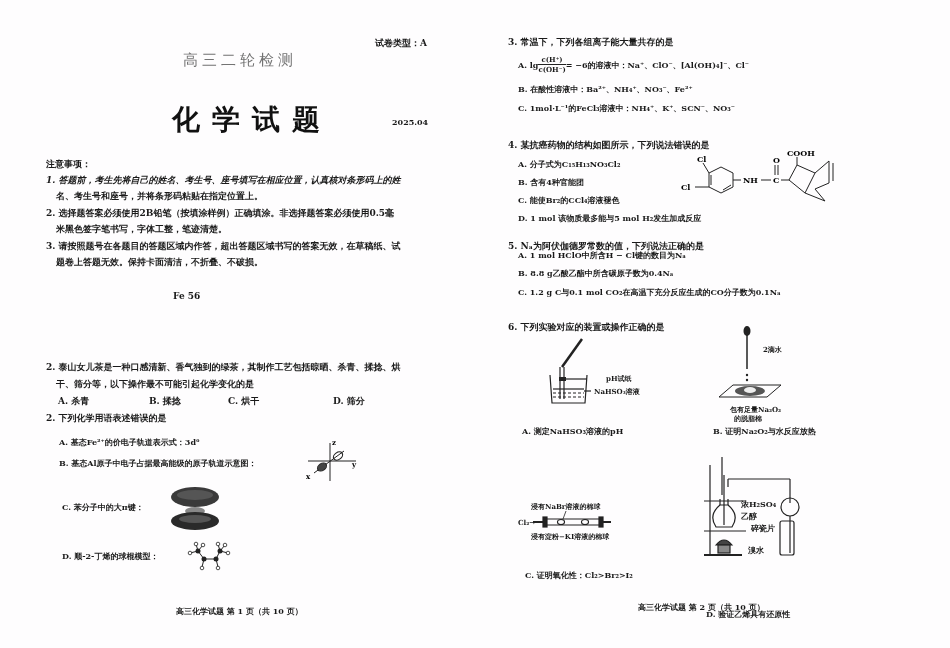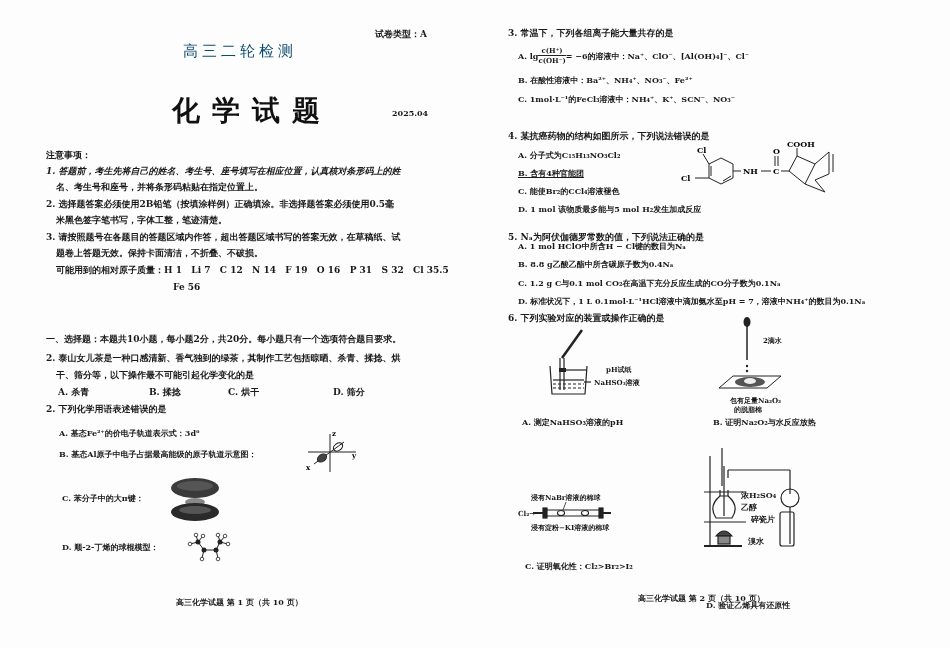--- a/index.html
+++ b/index.html
@@ -1,25 +1,25 @@
 <!DOCTYPE html>
 <html><head>
 <meta charset="utf-8">
 <style>
   * { box-sizing: border-box; margin: 0; padding: 0; }
   html, body { width: 950px; height: 648px; background: #fefdfe; overflow: hidden; }
   body { font-family: "DejaVu Serif", "Liberation Serif", serif; color: #1a1a1a; position: relative; }
-  .page { position: absolute; top: 0; height: 500px; }
+  .page { position: absolute; top: 9px; height: 500px; }
   #page-left { left: 0; width: 475px; }
   #page-right { left: 475px; width: 475px; }
   .abs { position: absolute; white-space: nowrap; }
   .t9 { font-size: 9px; line-height: 11px; font-weight: bold; }
   .t8 { font-size: 8px; line-height: 10px; font-weight: bold; }
   .exam-type { left: 375px; top: 28px; font-size: 9px; font-weight: bold; }
-  .subtitle { left: 183px; top: 42px; font-size: 15px; letter-spacing: 4px; font-weight: normal; color: #0c4a6e; }
+  .subtitle { left: 183px; top: 42px; font-size: 15px; letter-spacing: 4px; font-weight: normal; color: #737373; }
   .title { left: 172px; top: 92px; font-size: 28px; letter-spacing: 12px; font-weight: bold; color: #111; }
   .date { left: 392px; top: 108px; font-size: 8px; font-weight: bold; }
   .notes-head { left: 46px; top: 150px; }
   .frac { display: inline-block; vertical-align: middle; text-align: center; font-size: 7px; line-height: 9px; }
   .frac span { display: block; }
   .frac .num { border-bottom: 1px solid #222; padding: 0 2px; }
   .footer { font-size: 8px; font-weight: bold; }
   svg { position: absolute; overflow: visible; }
 </style>
 </head>
@@ -31,26 +31,22 @@
   <div class="abs title">化学试题</div>
   <div class="abs date">2025.04</div>
 
   <div class="abs t9 notes-head">注意事项：</div>
   <div class="abs t9" style="left:46px;top:166px;font-style:italic;">1. 答题前，考生先将自己的姓名、考生号、座号填写在相应位置，认真核对条形码上的姓</div>
   <div class="abs t9" style="left:56px;top:182px;">名、考生号和座号，并将条形码粘贴在指定位置上。</div>
   <div class="abs t9" style="left:46px;top:199px;">2. 选择题答案必须使用2B铅笔（按填涂样例）正确填涂。非选择题答案必须使用0.5毫</div>
   <div class="abs t9" style="left:56px;top:215px;">米黑色签字笔书写，字体工整，笔迹清楚。</div>
   <div class="abs t9" style="left:46px;top:232px;">3. 请按照题号在各题目的答题区域内作答，超出答题区域书写的答案无效，在草稿纸、试</div>
   <div class="abs t9" style="left:56px;top:248px;">题卷上答题无效。保持卡面清洁，不折叠、不破损。</div>
-  <div class="abs t9" style="left:56px;top:265px;">
-    <span>可能用到的相对原子质量：</span><span style="white-space:pre;">H 1   Li 7   C 12   N 14   F 19   O 16   P 31   S 32   Cl 35.5</span>
-  </div>
   <div class="abs t9" style="left:173px;top:282px;">Fe 56</div>
 
-  <div class="abs t9" style="left:46px;top:334px;">一、选择题：本题共10小题，每小题2分，共20分。每小题只有一个选项符合题目要求。</div>
 
   <div class="abs t9" style="left:46px;top:353px;">2. 泰山女儿茶是一种口感清新、香气独到的绿茶，其制作工艺包括晾晒、杀青、揉捻、烘</div>
   <div class="abs t9" style="left:56px;top:370px;">干、筛分等，以下操作最不可能引起化学变化的是</div>
   <div class="abs t9" style="left:58px;top:387px;">A. 杀青</div>
   <div class="abs t9" style="left:149px;top:387px;">B. 揉捻</div>
   <div class="abs t9" style="left:228px;top:387px;">C. 烘干</div>
   <div class="abs t9" style="left:333px;top:387px;">D. 筛分</div>
 
   <div class="abs t9" style="left:46px;top:404px;">2. 下列化学用语表述错误的是</div>
   <div class="abs t8" style="left:59px;top:428px;">A. 基态Fe²⁺的价电子轨道表示式：3d⁶</div>
@@ -122,21 +118,21 @@
       <span class="num">c(H⁺)</span>
       <span class="den">c(OH⁻)</span>
     </span>
     <span>= −6的溶液中：Na⁺、ClO⁻、[Al(OH)₄]⁻、Cl⁻</span>
   </div>
   <div class="abs t8" style="left:43px;top:75px;">B. 在酸性溶液中：Ba²⁺、NH₄⁺、NO₃⁻、Fe²⁺</div>
   <div class="abs t8" style="left:43px;top:94px;">C. 1mol·L⁻¹的FeCl₃溶液中：NH₄⁺、K⁺、SCN⁻、NO₃⁻</div>
 
   <div class="abs t9" style="left:33px;top:131px;">4. 某抗癌药物的结构如图所示，下列说法错误的是</div>
   <div class="abs t8" style="left:43px;top:150px;">A. 分子式为C₁₅H₁₃NO₃Cl₂</div>
-  <div class="abs t8" style="left:43px;top:168px;text-decoration:underline;">B. 含有4种官能团</div>
+  <div class="abs t8" style="left:43px;top:168px;">B. 含有4种官能团</div>
   <div class="abs t8" style="left:43px;top:186px;">C. 能使Br₂的CCl₄溶液褪色</div>
   <div class="abs t8" style="left:43px;top:204px;">D. 1 mol 该物质最多能与5 mol H₂发生加成反应</div>
 
   <svg style="left:192px;top:138px;" width="200" height="70" viewBox="0 0 200 70">
     <g stroke="#222" stroke-width="1" fill="none">
       <polygon points="42,26 54,20 66,26 66,40 54,46 42,40"></polygon>
       <line x1="44" y1="38" x2="44" y2="28"></line>
         <line x1="56" y1="43" x2="64" y2="38"></line>
       <line x1="42" y1="26" x2="36" y2="16"></line>
         <line x1="42" y1="40" x2="28" y2="40"></line>
@@ -162,21 +158,20 @@
     <text x="76" y="36" font-size="8" font-weight="bold">NH</text>
     <text x="106" y="36" font-size="8" font-weight="bold">C</text>
     <text x="106" y="16" font-size="8" font-weight="bold">O</text>
     <text x="120" y="9" font-size="8" font-weight="bold">COOH</text>
   </svg>
 
   <div class="abs t9" style="left:33px;top:222px;margin-top:10px;">5. Nₐ为阿伏伽德罗常数的值，下列说法正确的是</div>
   <div class="abs t8" style="left:43px;top:241px;">A. 1 mol HClO中所含H − Cl键的数目为Nₐ</div>
   <div class="abs t8" style="left:43px;top:259px;">B. 8.8 g乙酸乙酯中所含碳原子数为0.4Nₐ</div>
   <div class="abs t8" style="left:43px;top:278px;">C. 1.2 g C与0.1 mol CO₂在高温下充分反应生成的CO分子数为0.1Nₐ</div>
-  <div class="abs t8" style="left:43px;top:296px;">D. 标准状况下，1 L 0.1mol·L⁻¹HCl溶液中滴加氨水至pH = 7，溶液中NH₄⁺的数目为0.1Nₐ</div>
 
   <div class="abs t9" style="left:33px;top:313px;">6. 下列实验对应的装置或操作正确的是</div>
 
   <svg style="left:70px;top:328px;" width="80" height="70" viewBox="0 0 80 70">
     <g stroke="#222" stroke-width="1.2" fill="none">
       <path d="M5,38 L7,66 L40,66 L42,38"></path>
       <line x1="8" y1="52" x2="39" y2="52"></line>
       <line x1="8" y1="56" x2="39" y2="56" stroke-dasharray="3,2"></line>
       <line x1="8" y1="60" x2="39" y2="60" stroke-dasharray="3,2"></line>
       <line x1="15" y1="30" x2="15" y2="62"></line>

